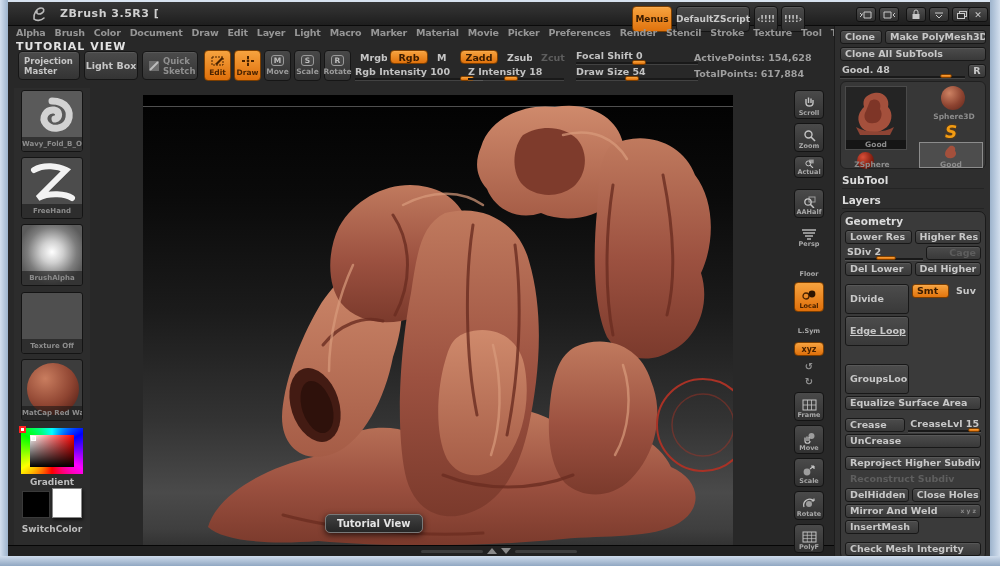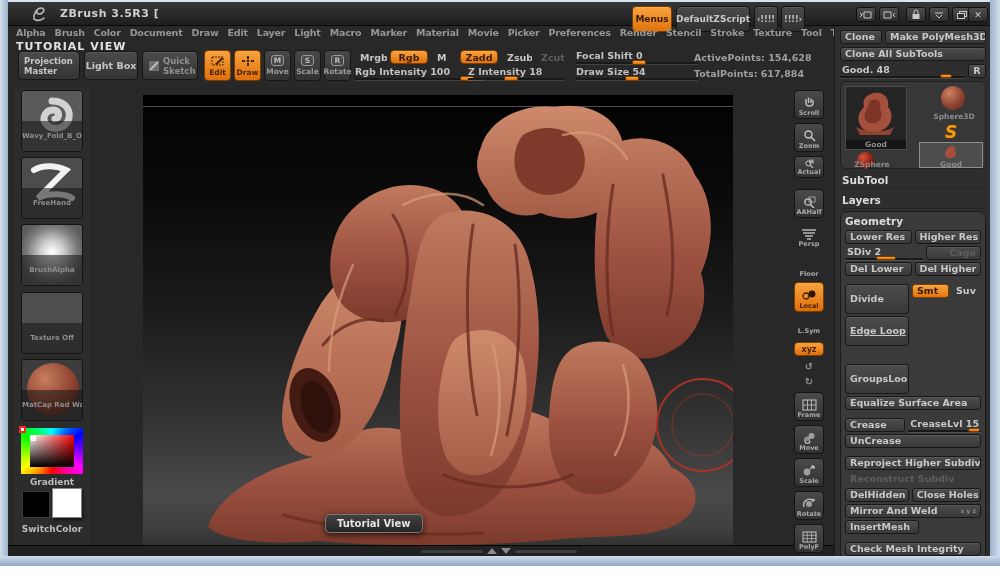--- a/index.html
+++ b/index.html
@@ -46,21 +46,21 @@
   .sl-label{position:absolute;left:0;top:0;font-size:9.5px;color:#c2c2c2;white-space:nowrap;}
   .sl-track{position:absolute;left:0;right:0;bottom:1px;height:2px;background:#191919;box-shadow:0 1px 0 rgba(255,255,255,.12);}
   .sl-handle{position:absolute;bottom:0;width:14px;height:5px;background:linear-gradient(#f9a843,#e06f08);
              border:1px solid #7c3e00;border-radius:2px;}
   .points{position:absolute;font-size:9.5px;color:#9f9f9f;}
   
   #left-tray{position:absolute;left:6px;top:86px;width:76px;height:460px;background:#2c2c2c;}
   .thumb{position:absolute;left:7px;width:62px;height:62px;background:#575757;border:1px solid #141414;
          border-radius:3px;overflow:hidden;}
   .thumb .cap{position:absolute;left:0;right:0;bottom:0;font-size:7px;font-weight:bold;color:#8d8d8d;
-              text-align:center;background:rgba(20,20,20,.55);padding:11px 0;white-space:nowrap;overflow:hidden;}
+              text-align:center;background:rgba(20,20,20,.55);padding:3px 0;white-space:nowrap;overflow:hidden;}
   .tray-label{position:absolute;left:0;width:76px;text-align:center;font-size:9px;color:#bdbdbd;}
   
   #canvas{position:absolute;left:135px;top:93px;width:590px;height:452px;
           background:linear-gradient(180deg,#020202 0%,#0a0a0a 22%,#1b1b1b 48%,#333 72%,#4a4a4a 88%,#3f3f3f 96%,#313131 100%);}
   #canvas-topbar{position:absolute;left:0;top:0;width:100%;height:12px;background:#000;border-bottom:1px solid #4f4f4f;}
   #tooltip{position:absolute;left:182px;top:419px;padding:3px 11px;border:1px solid #787878;border-radius:5px;
            background:linear-gradient(#414141,#262626);color:#e3e3e3;font-size:10px;
            box-shadow:0 2px 6px rgba(0,0,0,.7);}
   
   #bottom-bar{position:absolute;left:0;top:543px;width:982px;height:11px;background:#212121;border-top:1px solid #060606;

